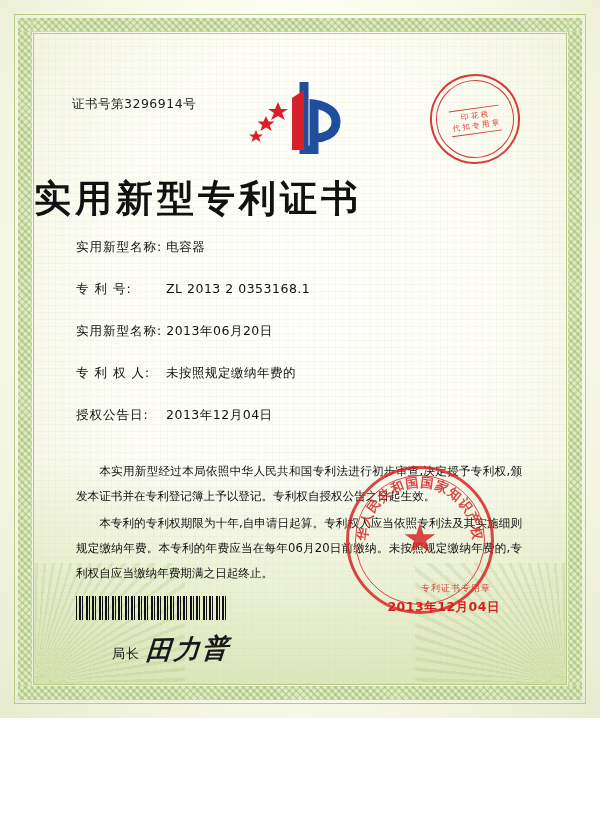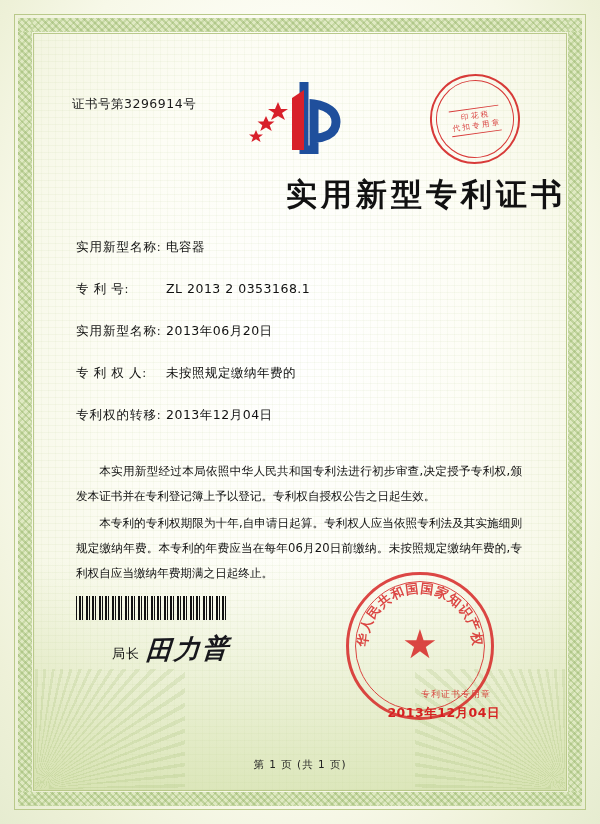--- a/index.html
+++ b/index.html
@@ -10,21 +10,21 @@
   body {
     width: 600px;
     height: 824px;
     font-family: "DejaVu Sans", sans-serif;
     overflow: hidden;
   }
 
   #certificate {
     position: relative;
     width: 600px;
-    height: 824px;
+    height: 718px;
     background:
       radial-gradient(ellipse at 50% 42%, #ffffff 0%, #fdfdf5 45%, #f7f8e8 68%, #eef1d8 85%, #e6ecd0 100%);
     overflow: hidden;
   }
 
   
   .border-outer {
     position: absolute;
     left: 14px; top: 14px; right: 14px; bottom: 14px;
     border: 1px solid #b9c98a;
@@ -99,43 +99,42 @@
   .logo {
     position: absolute;
     left: 50%; top: 48px;
     transform: translateX(-50%);
     width: 120px; height: 72px;
   }
 
   .doc-title {
     position: absolute;
     left: 0; right: 0; top: 140px;
-    text-align: right;
+    text-align: left;
     font-family: "DejaVu Sans", sans-serif;
-    font-size: 31px;
+    font-size: 37px;
     font-weight: bold;
     letter-spacing: 4px;
     color: #111111;
   }
 
   .fields {
     position: absolute;
     left: 42px; right: 42px; top: 205px;
   }
   .field {
     font-size: 12.5px;
     color: #111;
     margin-bottom: 25px;
     white-space: nowrap;
   }
   .field .label {
     display: inline-block;
     min-width: 86px;
     letter-spacing: 1px;
-    font-family: Liberation Serif, serif;
   }
   .field .value { letter-spacing: .5px; }
 
   .paras {
     position: absolute;
     left: 42px; right: 44px; top: 425px;
     font-size: 11.6px;
     line-height: 25px;
     color: #111;
     text-align: justify;
@@ -294,21 +293,21 @@
       </div>
       <div class="field">
         <span class="label">实用新型名称:</span>
         <span class="value">2013年06月20日</span>
       </div>
       <div class="field">
         <span class="label">专 利 权 人:</span>
         <span class="value">未按照规定缴纳年费的</span>
       </div>
       <div class="field">
-        <span class="label">专利权的转移:</span>
+        <span class="label">授权公告日:</span>
         <span class="value">2013年12月04日</span>
       </div>
     </div>
 
     <div class="paras">
       <p class="para">本实用新型经过本局依照中华人民共和国专利法进行初步审查,决定授予专利权,颁发本证书并在专利登记簿上予以登记。专利权自授权公告之日起生效。</p>
       <p class="para">本专利的专利权期限为十年,自申请日起算。专利权人应当依照专利法及其实施细则规定缴纳年费。本专利的年费应当在每年06月20日前缴纳。未按照规定缴纳年费的,专利权自应当缴纳年费期满之日起终止。</p>
     </div>
 
     <div class="barcode"></div>
@@ -335,16 +334,15 @@
           <path id="arcPath" d="M 18,71 A 53,53 0 0 1 124,71"></path>
         </defs>
         <text font-size="13" font-weight="bold" fill="#d62020" letter-spacing="1">
           <textPath href="#arcPath" startOffset="50%" text-anchor="middle">中华人民共和国国家知识产权局</textPath>
         </text>
       </svg>
     </div>
 
     <div class="seal-date">2013年12月04日</div>
 
-    <div class="page-footer">第 1 页 (共 1 页)</div>
 
   </div>
 </div>
 
 </body></html>

